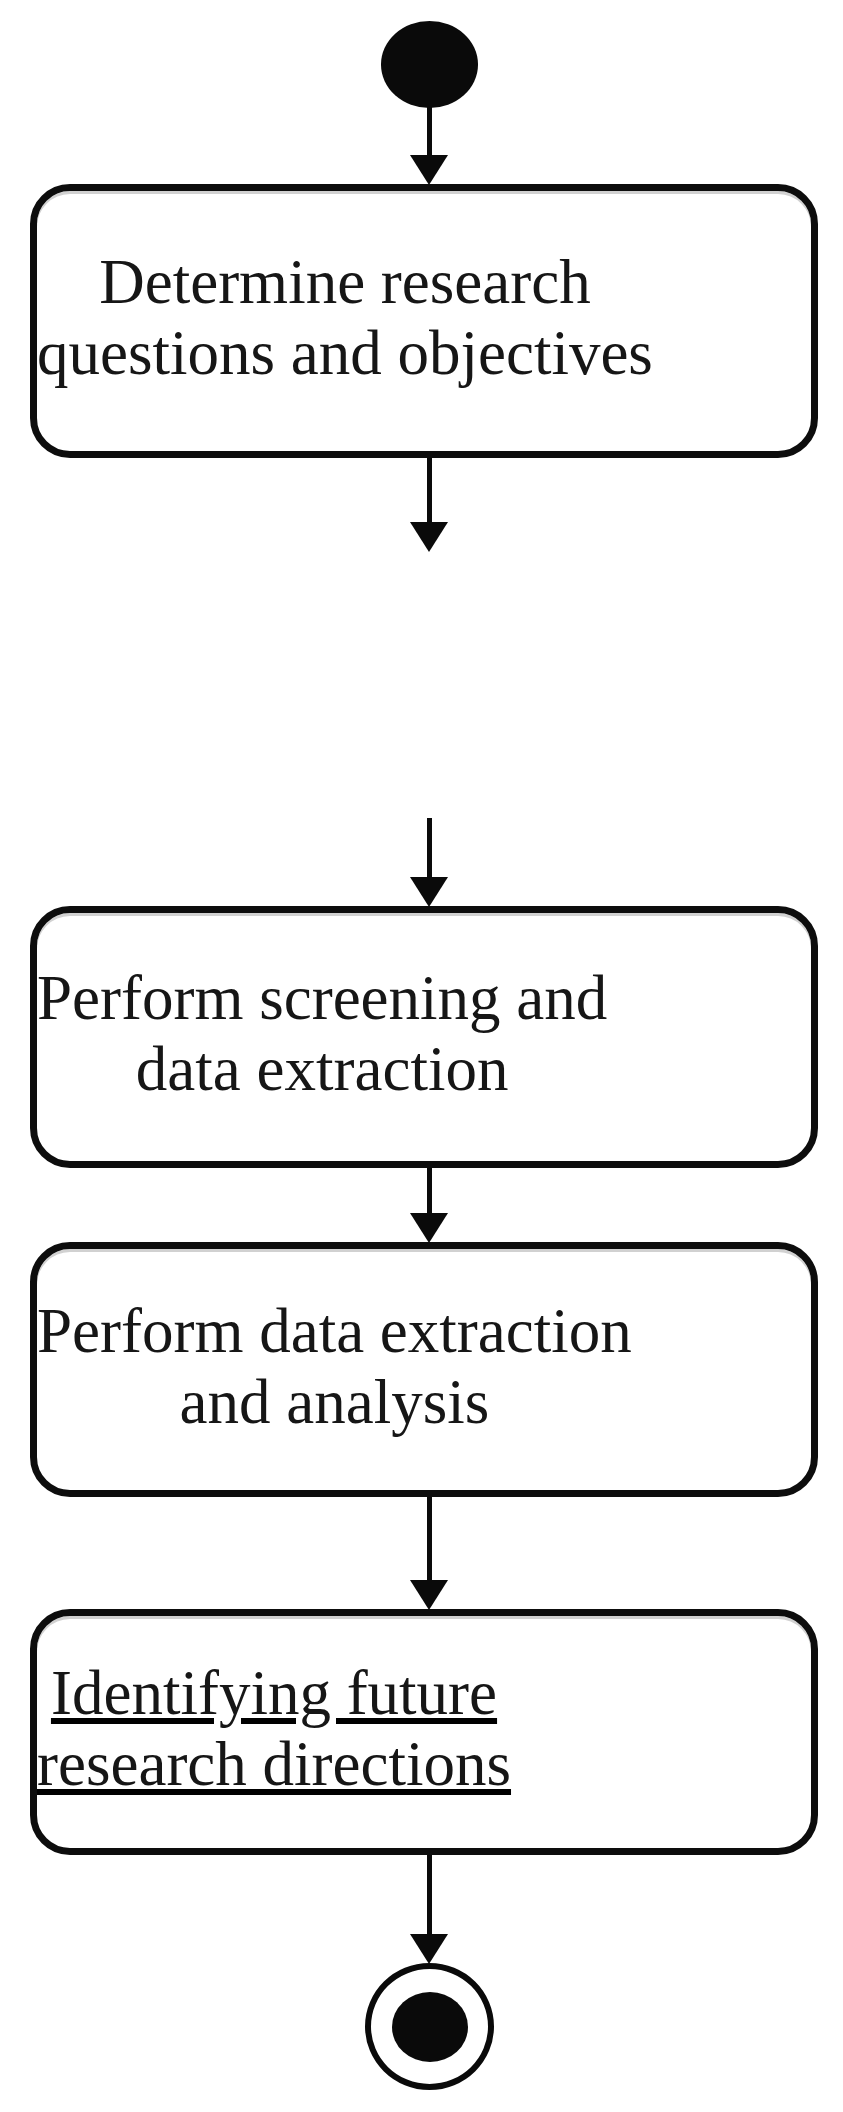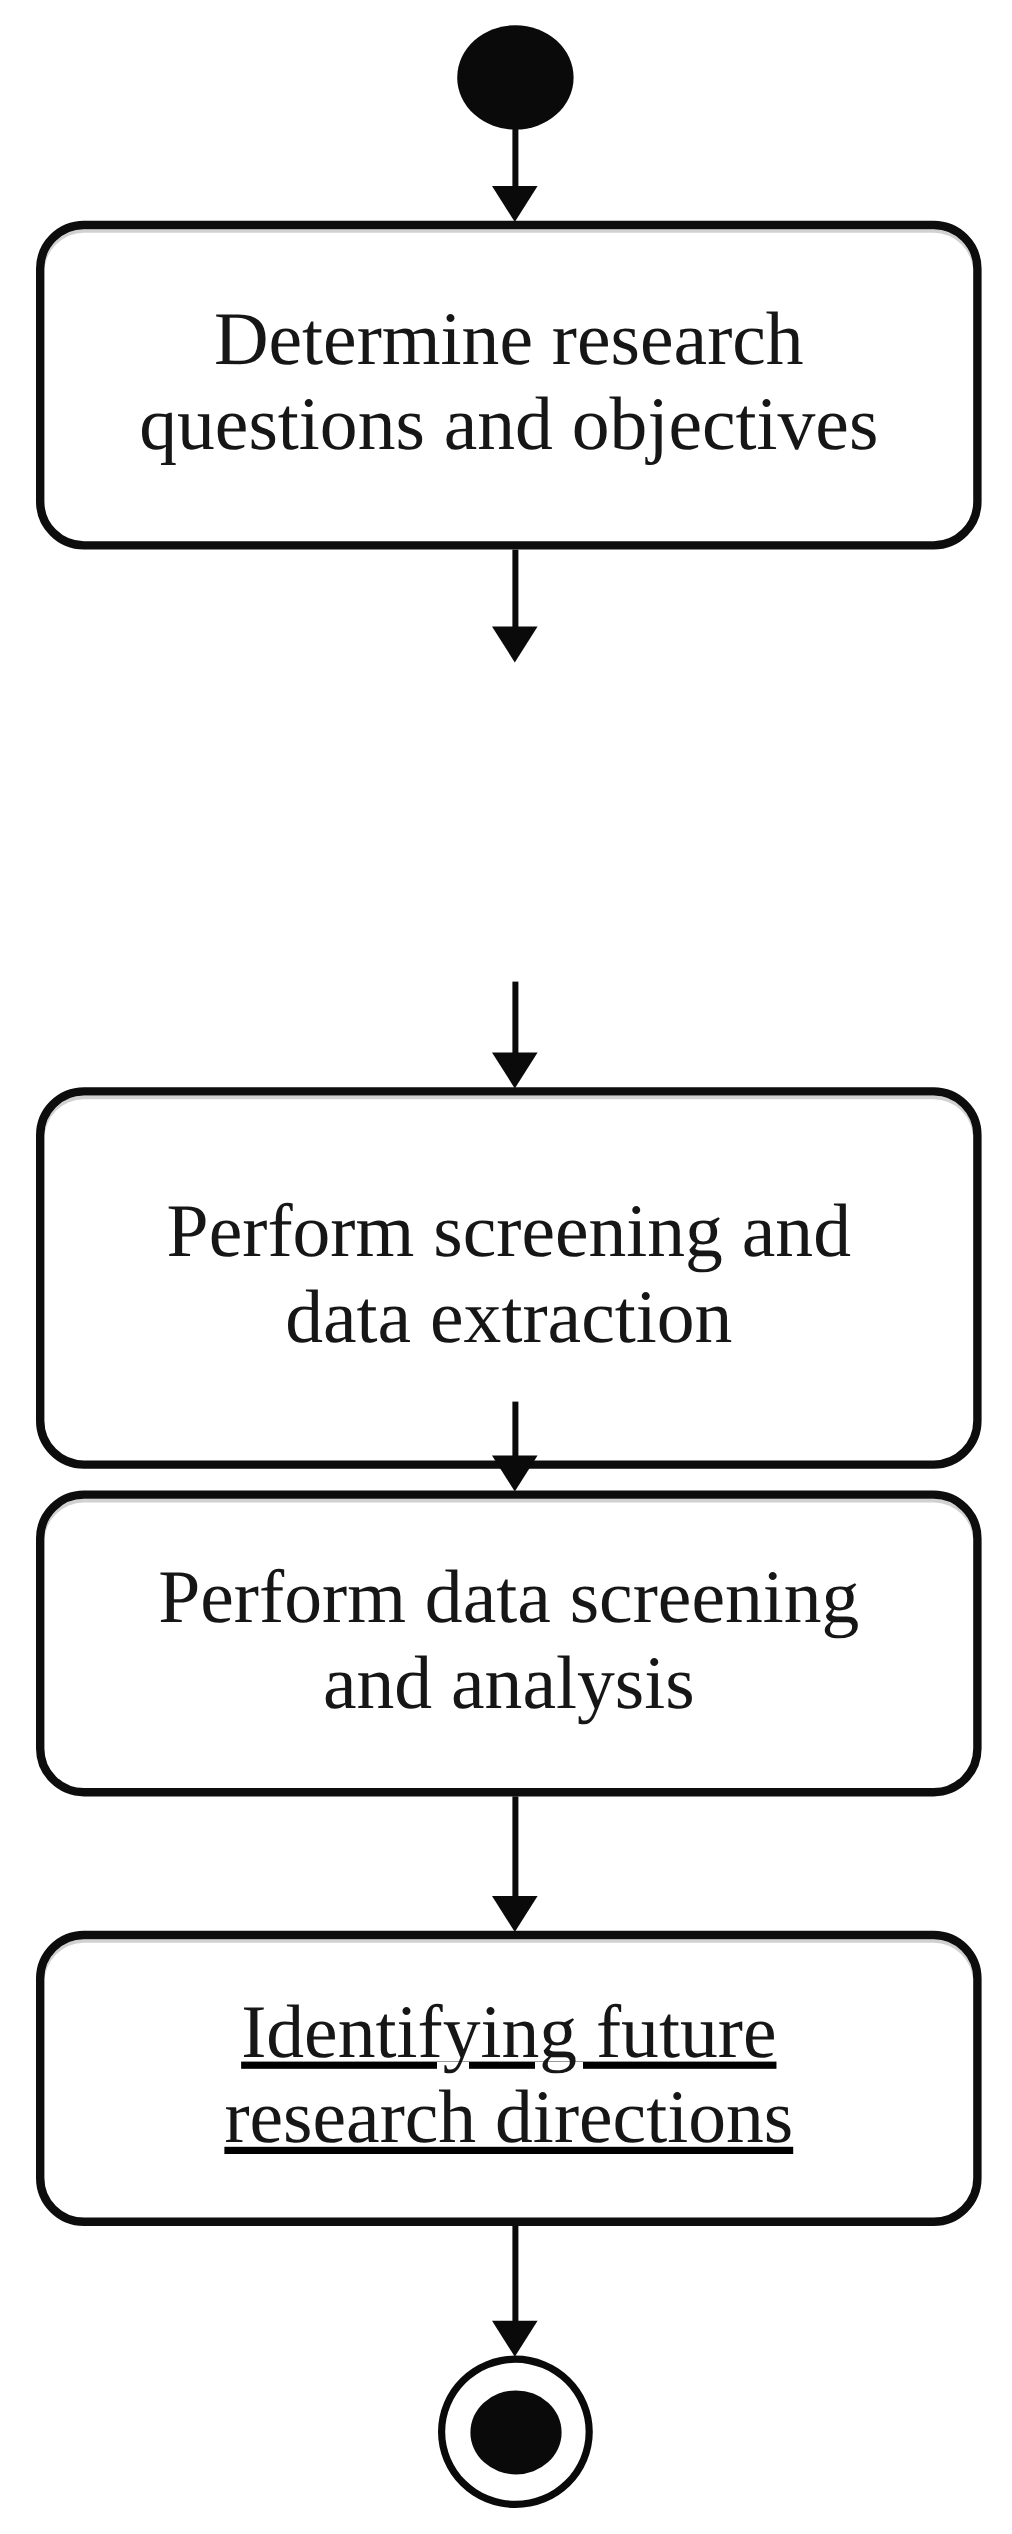--- a/index.html
+++ b/index.html
@@ -30,26 +30,25 @@
   .step-box {
     position: absolute;
     left: 30px;
     width: 788px;
     box-sizing: border-box;
     background: #ffffff;
     border: 7px solid #0d0d0d;
     border-radius: 40px;
     display: flex;
     align-items: center;
-    justify-content: center;
     box-shadow: inset 0 3px 0 rgba(0,0,0,0.18);
   }
   .step-box.b1 { top: 184px;  height: 274px; }
   .step-box.b2 { top: 551px;  height: 267px; }
-  .step-box.b3 { top: 906px;  height: 318px; }
+  .step-box.b3 { top: 906px;  height: 262px; }
   .step-box.b4 { top: 1242px; height: 255px; }
   .step-box.b5 { top: 1609px; height: 246px; text-decoration: underline; }
 
   .step-label {
     white-space: pre-line;
     text-align: center;
     font-size: 63px;
     line-height: 1.12;
     color: #161616;
     letter-spacing: 0px;
@@ -140,21 +139,21 @@
     <div class="step-label">Perform screening and
 data extraction</div>
   </div>
 
   <div class="arrow a4">
     <div class="stem"></div>
     <div class="head"></div>
   </div>
 
   <div class="step-box b4">
-    <div class="step-label">Perform data screening
+    <div class="step-label">Perform data extraction
 and analysis</div>
   </div>
 
   <div class="arrow a5">
     <div class="stem"></div>
     <div class="head"></div>
   </div>
 
   <div class="step-box b5">
     <div class="step-label">Identifying future

